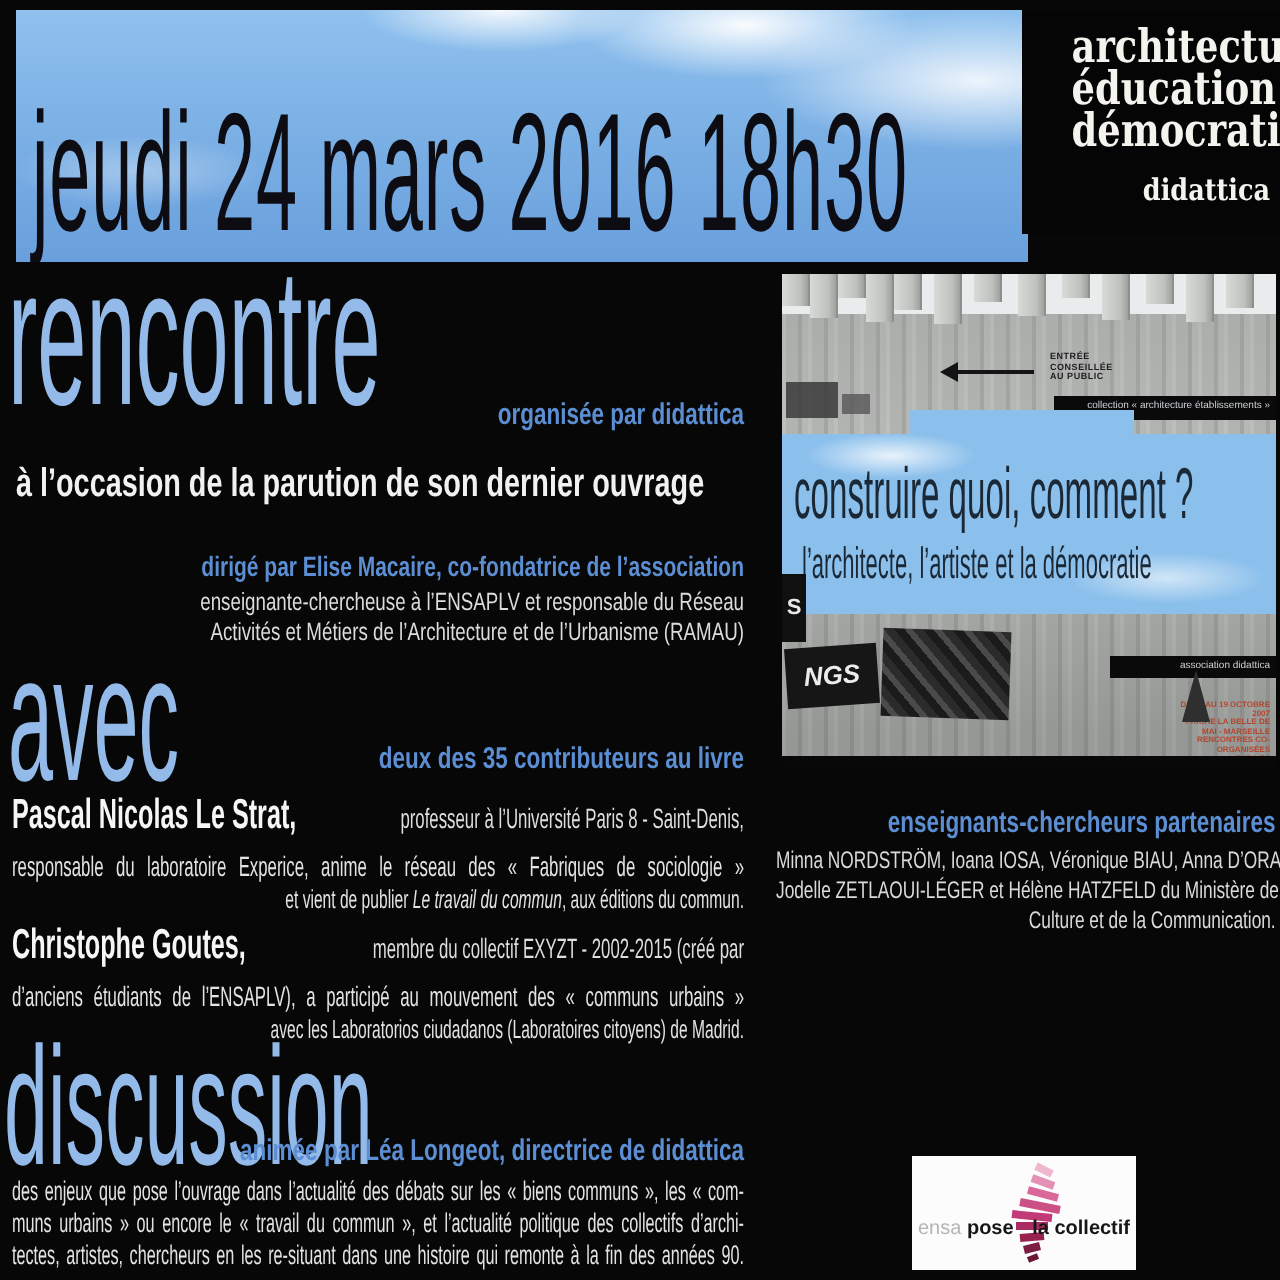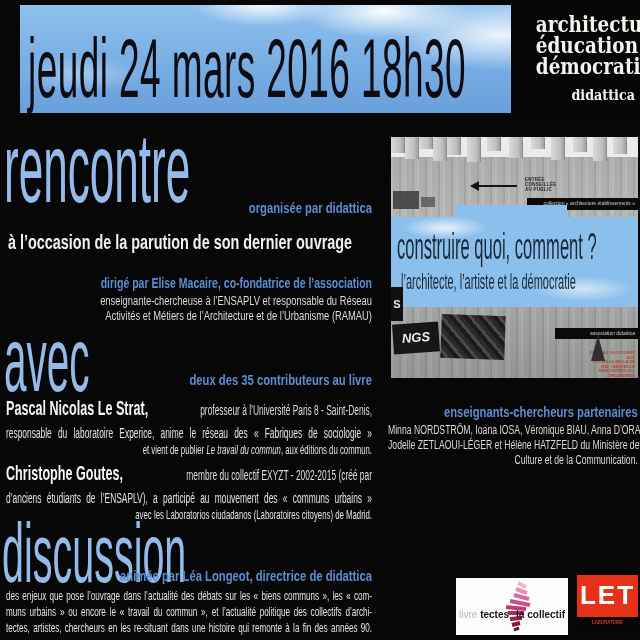--- a/index.html
+++ b/index.html
@@ -2,21 +2,21 @@
 <html><head>
 <meta charset="utf-8">
 <style>
   html,body{margin:0;padding:0;background:#070707;}
   #poster{position:relative;width:640px;height:640px;background:#070707;overflow:hidden;
           font-family:"Liberation Sans",sans-serif;}
   .abs{position:absolute;}
   .nw{white-space:nowrap;}
 
   
-  #banner{left:20px;top:5px;width:506px;height:108px;overflow:hidden;
+  #banner{left:8px;top:5px;width:506px;height:126px;overflow:hidden;
     background:
       radial-gradient(ellipse 120px 38px at 72% 6%, rgba(255,255,255,.95), rgba(255,255,255,0) 70%),
       radial-gradient(ellipse 100px 30px at 48% 0%, rgba(255,255,255,.9), rgba(255,255,255,0) 70%),
       radial-gradient(ellipse 150px 48px at 95% 28%, rgba(255,255,255,.85), rgba(255,255,255,0) 72%),
       radial-gradient(ellipse 90px 26px at 12% 64%, rgba(255,255,255,.35), rgba(255,255,255,0) 70%),
       linear-gradient(180deg,#8fc1ee 0%,#79aee4 55%,#699fdc 100%);}
   #banner-text{left:8px;bottom:6px;font-size:84px;line-height:.92;letter-spacing:1px;
     color:#0c0c12;transform:scaleX(.44);transform-origin:0 100%;}
 
   
@@ -231,24 +231,18 @@
       <path d="M20 3 L28 7" stroke="#efb7cf" stroke-width="4" fill="none"></path>
       <path d="M18 9 L29 13" stroke="#e48fb4" stroke-width="4" fill="none"></path>
       <path d="M16 15 L31 19" stroke="#d9679a" stroke-width="4" fill="none"></path>
       <path d="M12 21 L32 25" stroke="#cc4f86" stroke-width="4" fill="none"></path>
       <path d="M8 27 L28 29" stroke="#c23a78" stroke-width="4" fill="none"></path>
       <path d="M10 33 L26 33" stroke="#a92c62" stroke-width="4" fill="none"></path>
       <path d="M12 39 L24 38" stroke="#97224f" stroke-width="4" fill="none"></path>
       <path d="M14 45 L22 43" stroke="#7e1d42" stroke-width="4" fill="none"></path>
       <path d="M16 50 L21 48" stroke="#6b1836" stroke-width="3" fill="none"></path>
     </svg>
-    <div id="ensa-left"><span id="ensa-prefix">livre</span> <span id="ensa-city">tectes</span></div>
+    <div id="ensa-left"><span id="ensa-prefix">ensa</span> <span id="ensa-city">pose</span></div>
     <div id="ensa-right">la collectif</div>
   </div>
 
-  <div id="let-logo" class="abs">
-    <div id="let-acronym">LET</div>
-    <div id="let-strip">
-      <div id="let-caption">LABORATOIRE ESPACES TRAVAIL</div>
-    </div>
-  </div>
 
 </div>
 
 </body></html>

